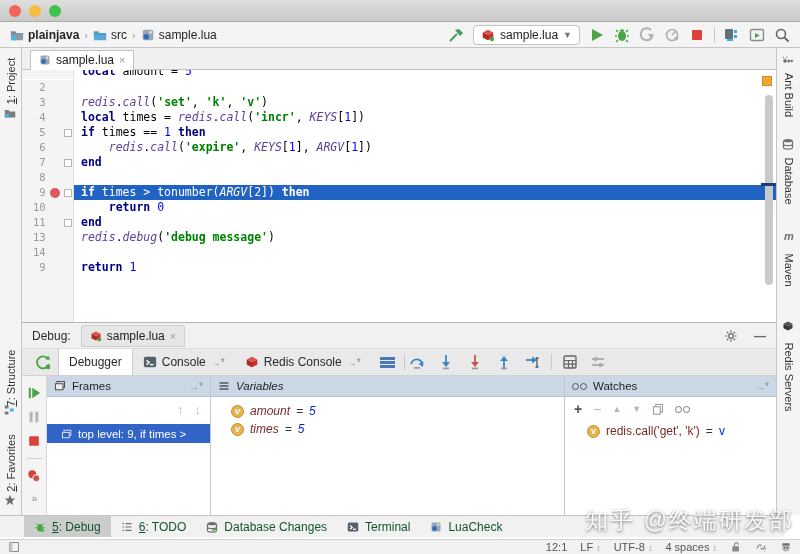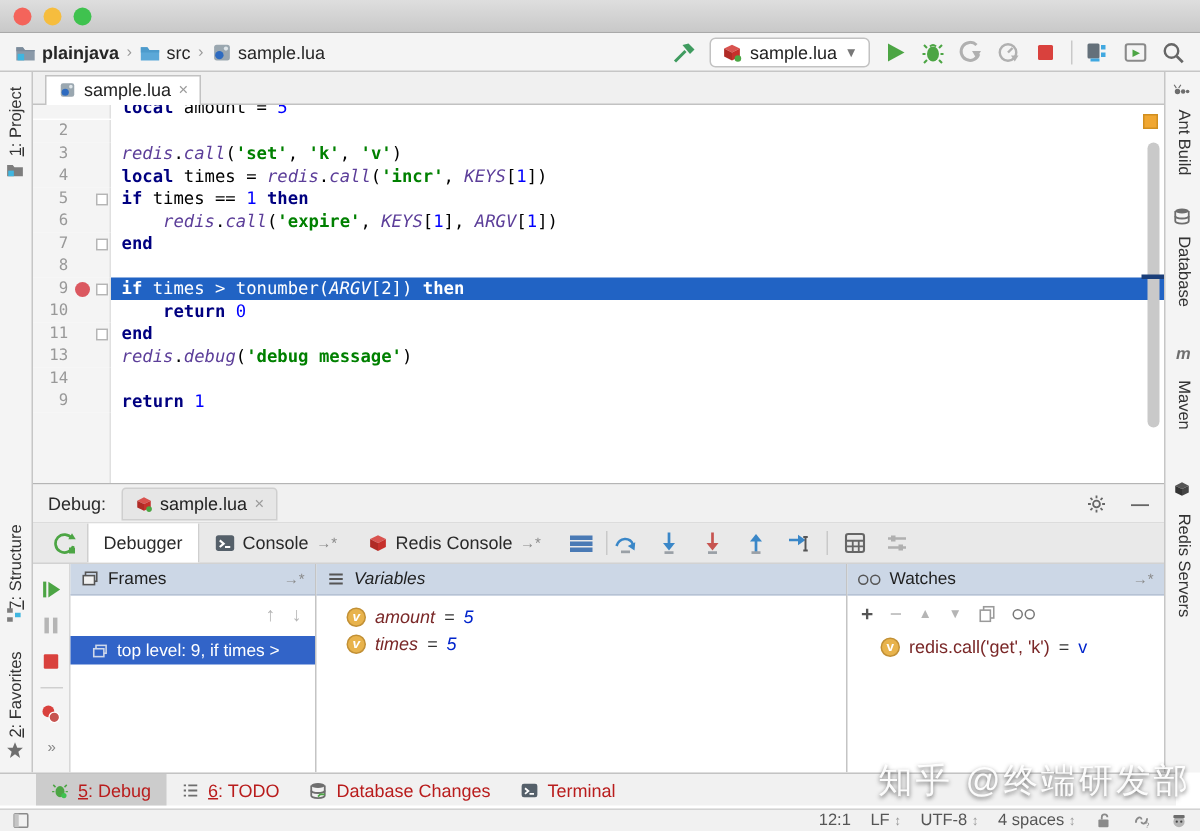--- a/index.html
+++ b/index.html
@@ -104,21 +104,21 @@
   .tbtn-gray{ color:#b5b5b5; font-size:9px; }
   .frame-row{ margin-top:3px; height:19px; background:#3264c8; color:#fff; display:flex; align-items:center; gap:5px; padding-left:14px; white-space:nowrap; overflow:hidden; font-size:11.5px; }
   .vlist{ padding:7px 0 0 20px; display:flex; flex-direction:column; gap:4px; }
   .vrow{ display:flex; align-items:center; gap:6px; font-size:12px; white-space:nowrap; }
   .vicon{ width:13px; height:13px; min-width:13px; border-radius:50%; background:#e8b34c; border:1px solid #c29035; color:#fff; font-size:9px; line-height:11px; text-align:center; font-weight:bold; }
   .vname{ color:#7a2828; } .veq{ color:#333; } .vval{ color:#0024cc; }
   .wlist{ padding:3px 0 0 22px; }
 
   
   .toolwin{ position:absolute; left:0; right:16px; bottom:17px; height:22px; background:#f1f1f1; border-top:1px solid #c3c3c3;
-            display:flex; align-items:stretch; padding-left:24px; font-size:12px; color:#b91c1c; }
+            display:flex; align-items:stretch; padding-left:24px; font-size:12px; color:#14532d; }
   .twitem{ display:flex; align-items:center; gap:6px; padding:0 10px; }
   .twitem.active{ background:#cccccc; }
   .statusbar{ position:absolute; left:0; right:0; bottom:0; height:15px; background:#f1f1f1; border-top:1px solid #d2d2d2;
               display:flex; align-items:center; padding:0 8px; font-size:11px; color:#555; }
   .sb-right{ margin-left:auto; display:flex; align-items:center; gap:13px; }
   .ud{ color:#999; font-size:9px; }
 
   .watermark{ position:absolute; right:6px; bottom:18px; font-size:23px; letter-spacing:2px; color:rgba(255,255,255,0.95);
               text-shadow:0 1px 3px rgba(80,80,80,0.85); z-index:20; pointer-events:none; }
 
@@ -636,20 +636,28 @@
       <span><span>Database Changes</span></span>
     </div>
     <div class="twitem">
       <svg class="icon12" viewBox="0 0 16 16">
           <rect x="1" y="2" width="14" height="12" rx="2" fill="#55606a"></rect>
           <path d="M4 6 l3 2.5 L4 11" stroke="#fff" stroke-width="1.6" fill="none"></path>
           <path d="M8 11h4" stroke="#fff" stroke-width="1.6"></path>
         </svg>
       <span><span>Terminal</span></span>
     </div>
+    <div class="twitem">
+      <svg class="icon12" viewBox="0 0 16 16">
+          <rect x="2" y="2" width="12" height="12" rx="2" fill="#9aa7b0"></rect>
+          <circle cx="6" cy="10" r="3.2" fill="#2e6bc0"></circle>
+          <circle cx="11" cy="5" r="1.6" fill="#dfe6ea"></circle>
+        </svg>
+      <span><span>LuaCheck</span></span>
+    </div>
   </div>
 
   <div class="statusbar">
     <svg class="icon12" viewBox="0 0 16 16">
         <rect x="2" y="2" width="12" height="12" rx="1" stroke="#8a8a8a" stroke-width="1.4" fill="none"></rect>
         <rect x="2" y="2" width="4" height="12" fill="#c5c5c5"></rect>
       </svg>
     <div class="sb-right">
       <span>12:1</span>
       <span><span>LF</span> <span class="ud">↕</span></span>

